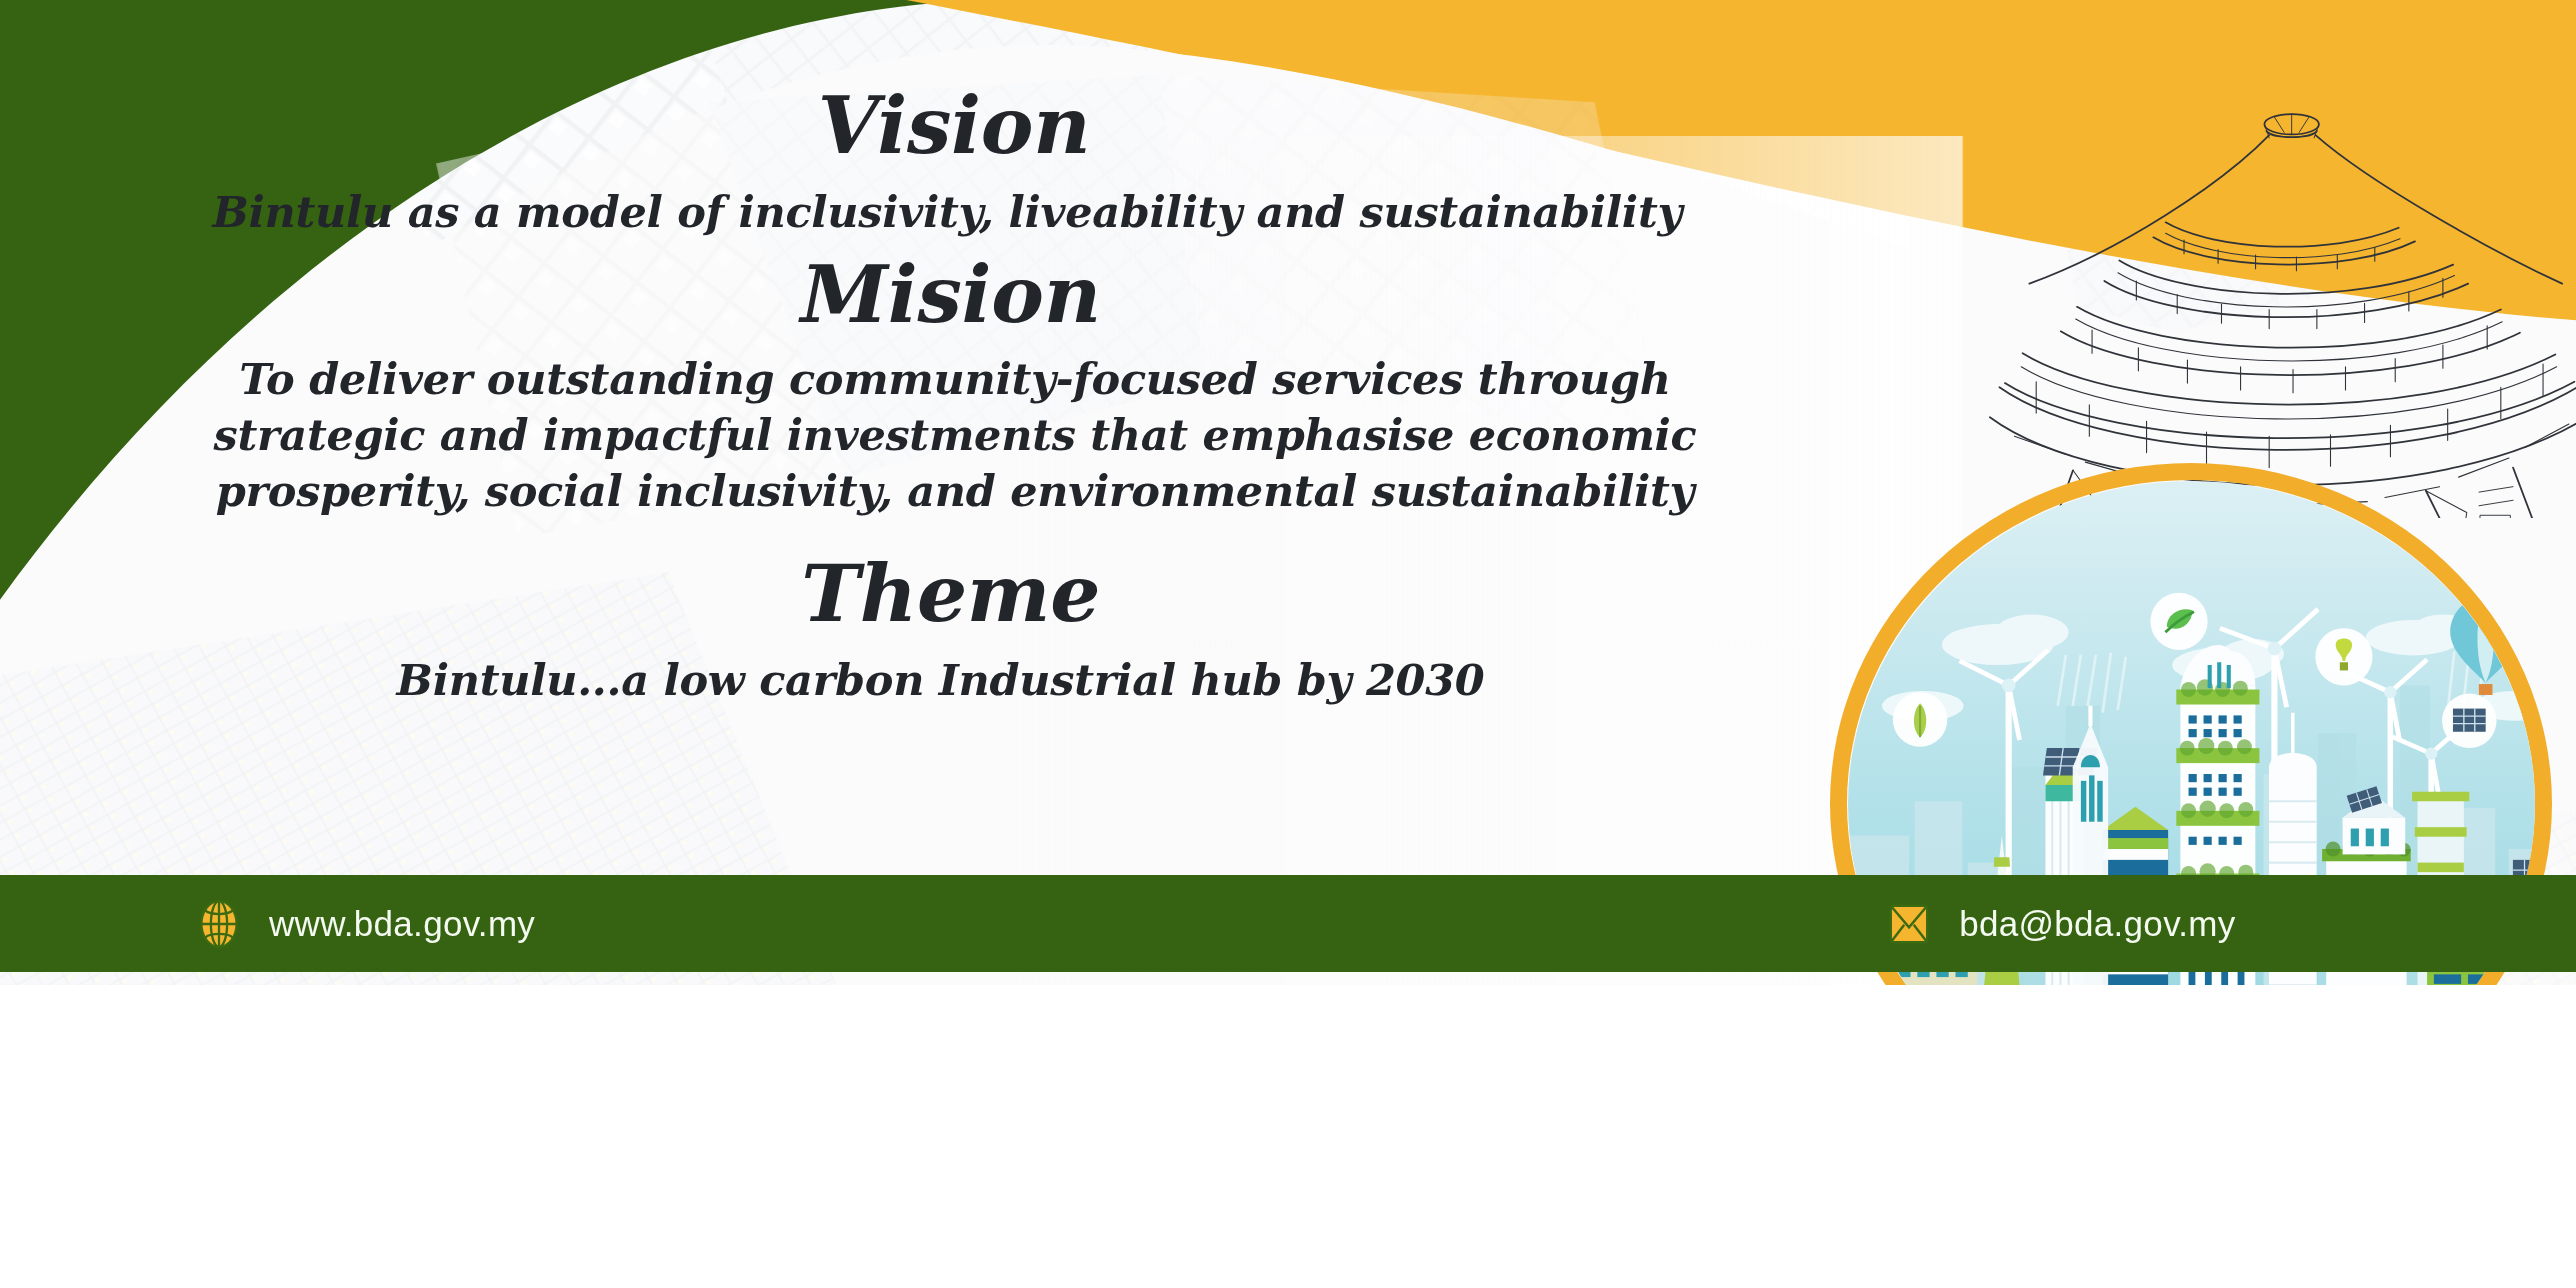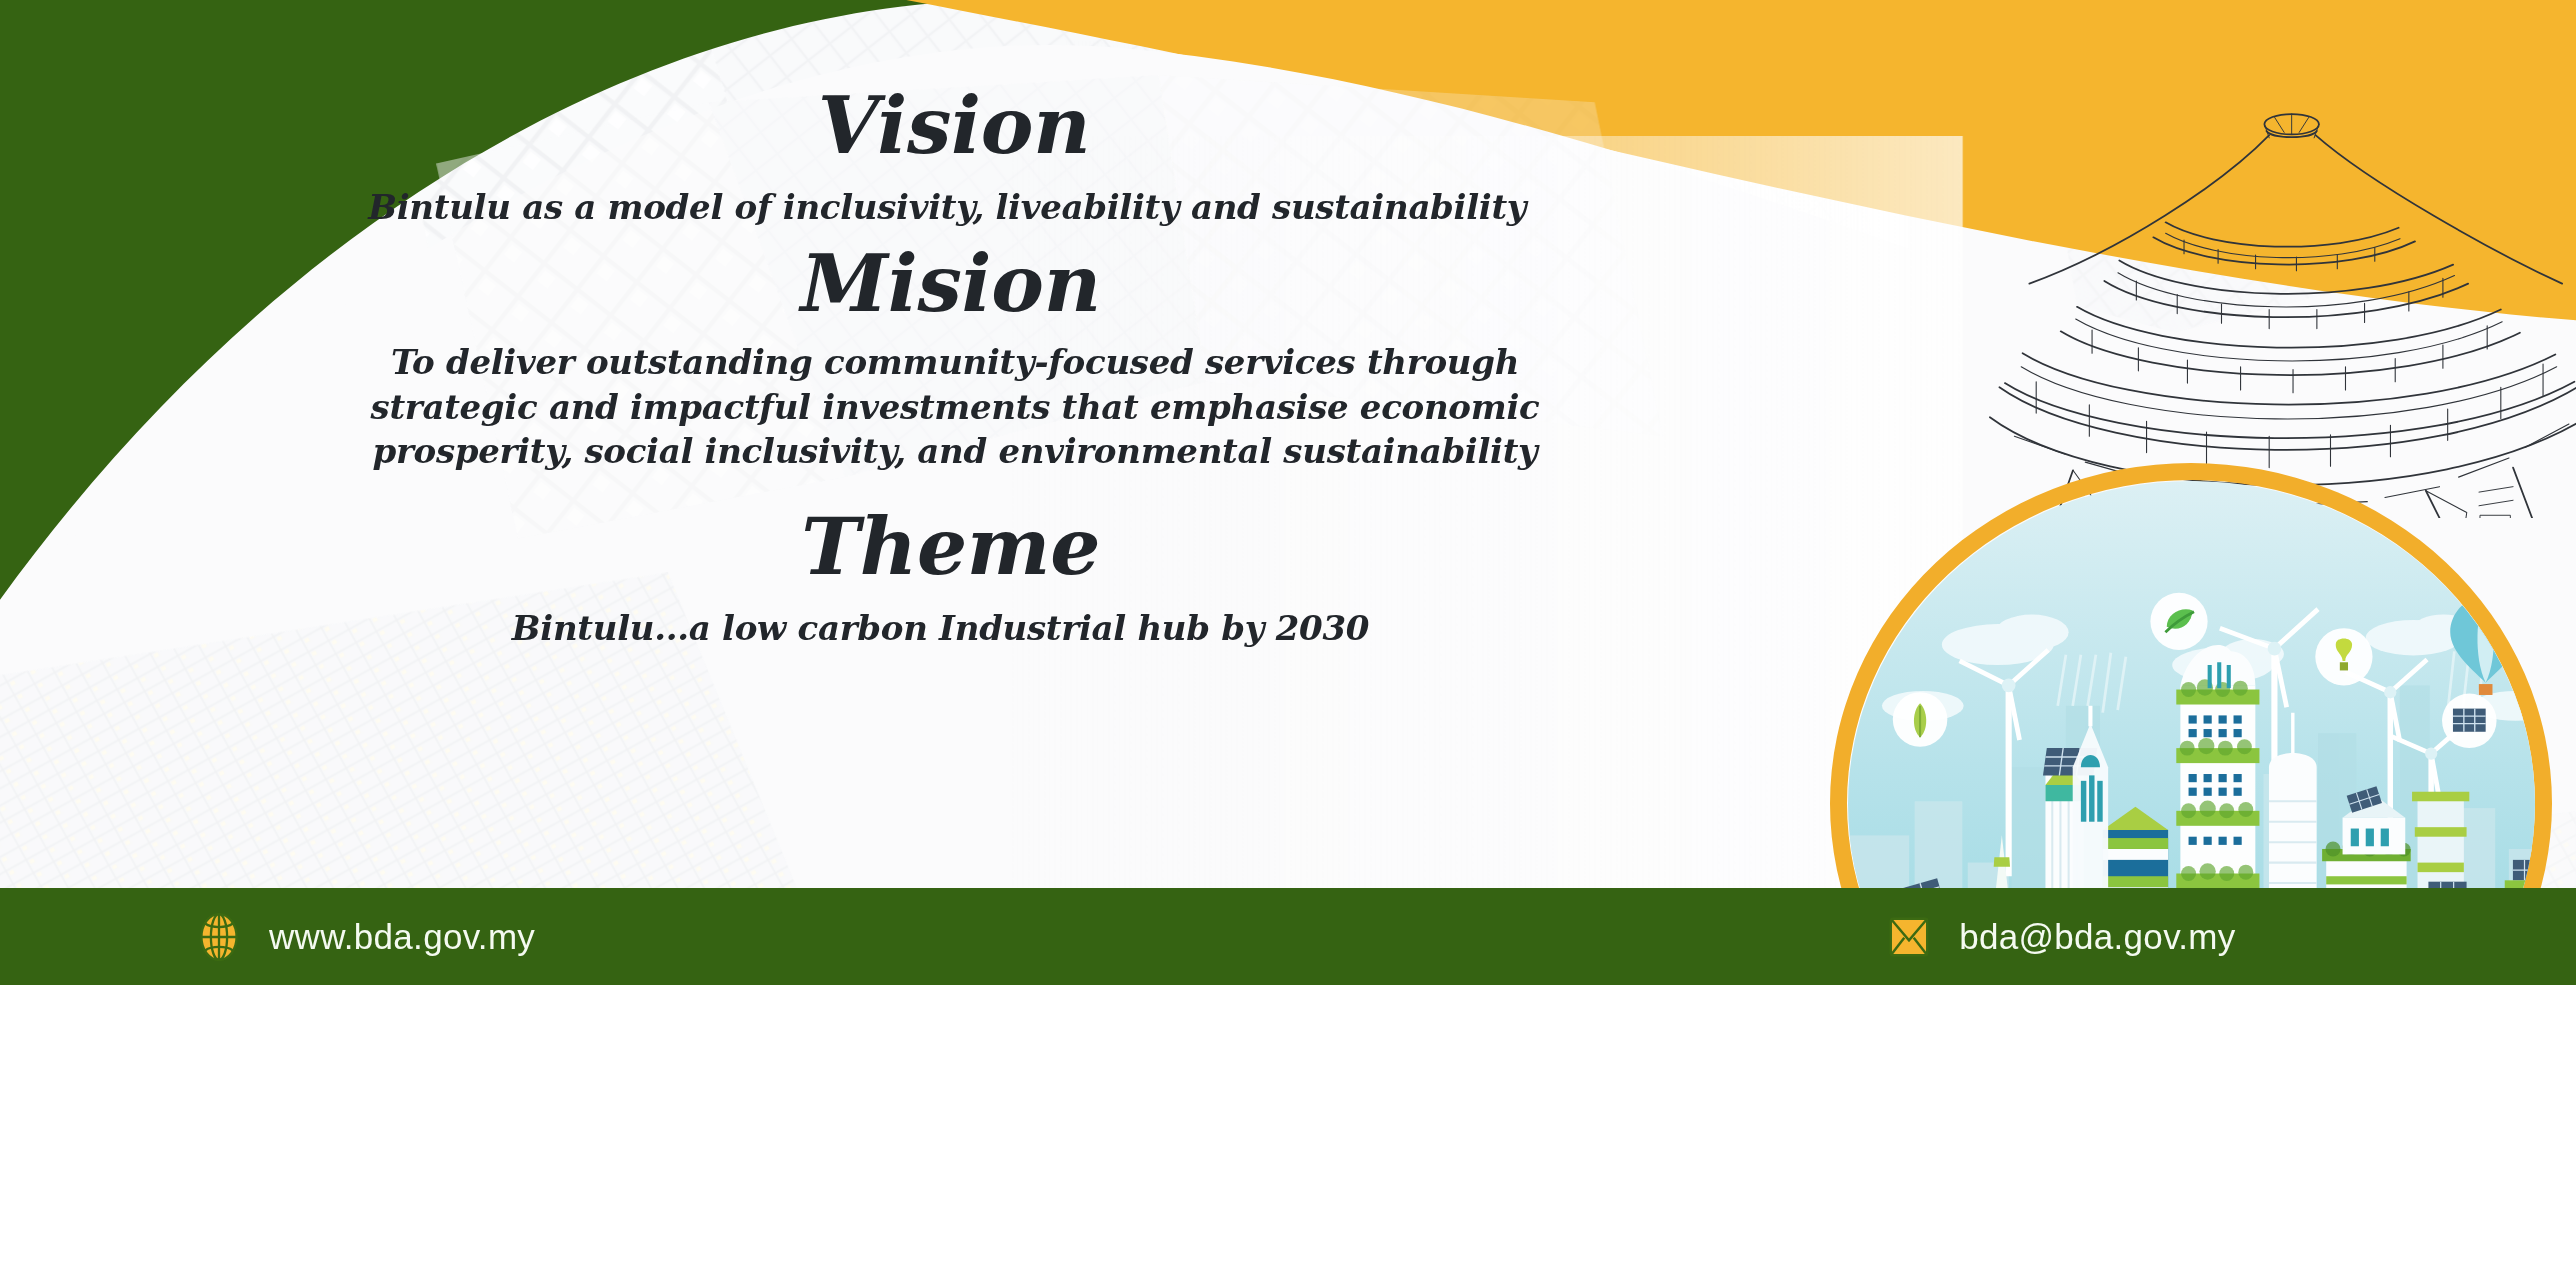--- a/index.html
+++ b/index.html
@@ -21,21 +21,21 @@
     text-align:center; z-index:40;
   }
   .script {
     font-family:"DejaVu Serif", serif;
     font-style:italic; font-weight:700;
     color:#22262B;
     letter-spacing:-0.3px;
     white-space:nowrap;
   }
   .heading { font-size:79px; line-height:1.12; }
-  .body-ln { font-size:34px; line-height:1.30; }
+  .body-ln { font-size:43px; line-height:1.30; }
 
   .sect { margin-bottom:4.1px; }
   #vision-heading { margin-left:27px; }
   #vision-line    { margin-top:15px; margin-left:13.6px; }
   #mission-heading{ margin-top:10px; margin-left:20.4px; }
   .mission-lines  { margin-top:12.3px;padding-left:29px; }
   #theme-heading  { margin-top:30px; margin-left:20.4px; }
   #theme-line     { margin-top:15px; }
 
   
@@ -56,21 +56,21 @@
     position:absolute; left:17.7px; top:17.7px;
     width:687px; height:646px;
     border-radius:50%;
     overflow:hidden;
     text-align:center;
   }
   #city-clip svg { position:absolute; left:-6.8px; top:0; width:736px; height:646px; }
 
   
   #footer {
-    position:absolute; left:0; bottom:0; width:2576px; height:97px;
+    position:absolute; left:0; bottom:13px; width:2576px; height:97px;
     background:#356312; z-index:60;
     display:flex; align-items:center;
   }
   .foot-item { display:flex; align-items:center; }
   #foot-web   { margin-left:198px; }
   #foot-mail  { margin-left:1353px;align-items:center; }
   .foot-label {
     color:#F4FAF0; font-size:35px; letter-spacing:0.3px;
     font-family:"Liberation Sans", sans-serif;
     margin-left:29px;

